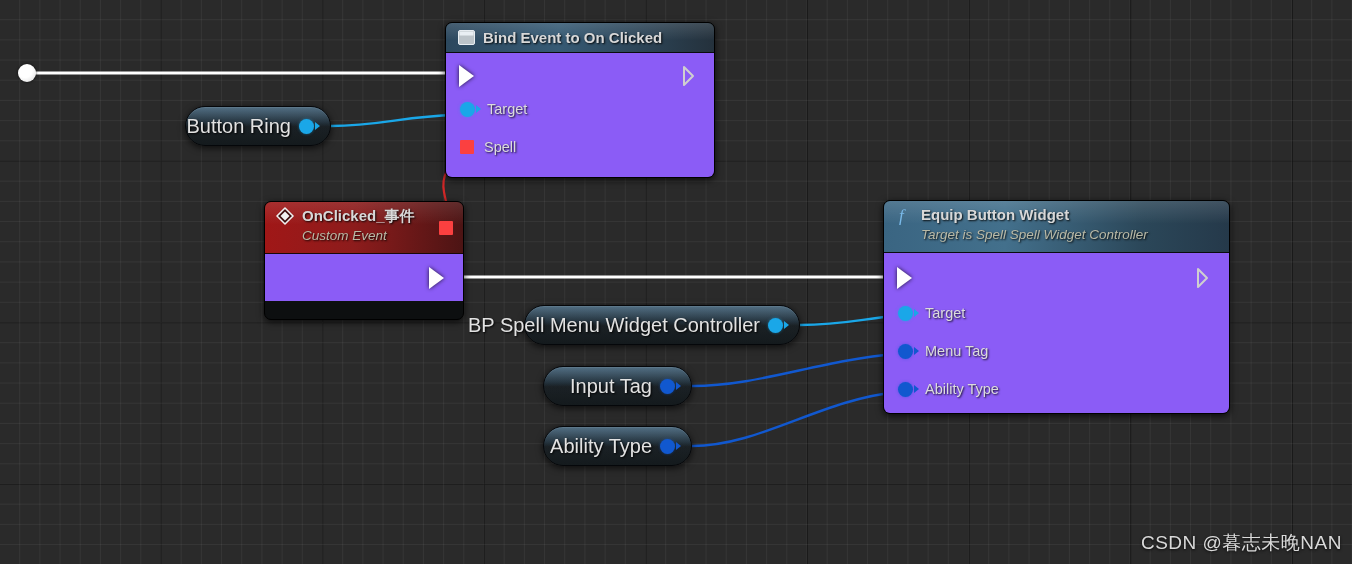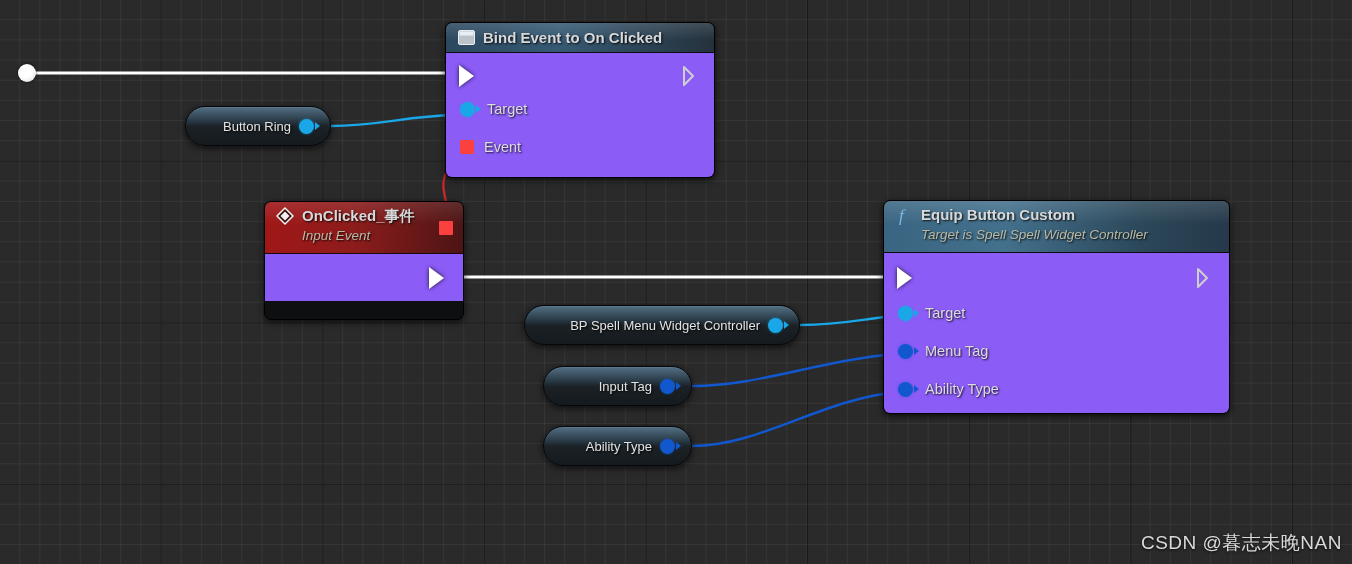--- a/index.html
+++ b/index.html
@@ -189,21 +189,21 @@
     border-radius: 20px;
     box-sizing: border-box;
     background:
       linear-gradient(to bottom, rgba(130,185,225,0.45) 0%, rgba(60,105,140,0.20) 42%, rgba(20,26,31,0.05) 52%, rgba(10,12,14,0) 100%),
       linear-gradient(to bottom, #2a3237 0%, #1c2226 45%, #141a1d 100%);
     border: 1px solid #05070a;
     box-shadow: 0 2px 7px rgba(0,0,0,0.7), inset 0 1px 0 rgba(255,255,255,0.07);
   }
   .pill-label {
     color: #e2e2e2;
-    font-size: 13px;
+    font-size: 20px;
     white-space: nowrap;
     margin-right: 8px;
     text-shadow: 1px 1px 2px rgba(0,0,0,0.9);
   }
   .pill-pin { display: flex; align-items: center; }
 
   
   .knot {
     position: absolute;
     width: 18px;
@@ -275,21 +275,21 @@
       </div>
 
       <div class="pin-row" style="left:14px; top:45px;">
         <span class="pin-dot cyan"></span>
         <span class="pin-arrow cyan"></span>
         <span class="pin-label" style="margin-left:6px;">Target</span>
       </div>
 
       <div class="pin-row" style="left:14px; top:83px;">
         <span class="pin-square"></span>
-        <span class="pin-label" style="margin-left:10px;">Event</span>
+        <span class="pin-label" style="margin-left:10px;">Spell</span>
       </div>
     </div>
   </div>
 
   <div class="pill-node" style="left:185px; top:106px; width:146px;">
     <span class="pill-label">Button Ring</span>
     <span class="pill-pin">
       <span class="pin-dot cyan"></span>
         <span class="pin-arrow cyan"></span>
     </span>
@@ -298,38 +298,38 @@
   <div class="node box-node" style="left:264px; top:201px; width:200px; height:119px;">
     <div class="node-header red">
       <span class="hdr-icon">
         <svg width="18" height="18" viewBox="0 0 18 18">
           <path d="M9 1 L17 9 L9 17 L1 9 Z" fill="#3d0d0d" stroke="#f0f0f0" stroke-width="1.6" stroke-linejoin="round"></path>
           <path d="M9 4.5 L13.5 9 L9 13.5 L4.5 9 Z" fill="#f0f0f0"></path>
         </svg>
       </span>
       <span class="hdr-texts">
         <span class="hdr-title">OnClicked_事件</span>
-        <span class="hdr-sub">Input Event</span>
+        <span class="hdr-sub">Custom Event</span>
       </span>
       <span class="pin-square" style="position:absolute; right:10px; top:19px;"></span>
     </div>
     <div class="node-body" style="height:47px;">
       <div class="exec-pin exec-filled" style="right:19px; top:13px;"></div>
     </div>
   </div>
 
   <div class="node box-node" style="left:883px; top:200px; width:347px; height:214px;">
     <div class="node-header blue-tall">
       <span class="hdr-icon">
         <svg width="16" height="20" viewBox="0 0 16 20">
           <text x="3" y="16" font-family="Liberation Serif, serif" font-style="italic" font-size="17" fill="#79b9e8">f</text>
         </svg>
       </span>
       <span class="hdr-texts">
-        <span class="hdr-title">Equip Button Custom</span>
+        <span class="hdr-title">Equip Button Widget</span>
         <span class="hdr-sub">Target is Spell Spell Widget Controller</span>
       </span>
     </div>
     <div class="node-body" style="height:161px;">
 
       <div class="exec-pin exec-filled" style="left:13px; top:14px;"></div>
 
       <div class="exec-pin exec-hollow" style="right:16px; top:14px;">
         <svg width="17" height="22" viewBox="0 0 17 22">
           <path d="M2 2 L11 11 L2 20 Z" fill="none" stroke="#cfcfcf" stroke-width="2" stroke-linejoin="round"></path>

